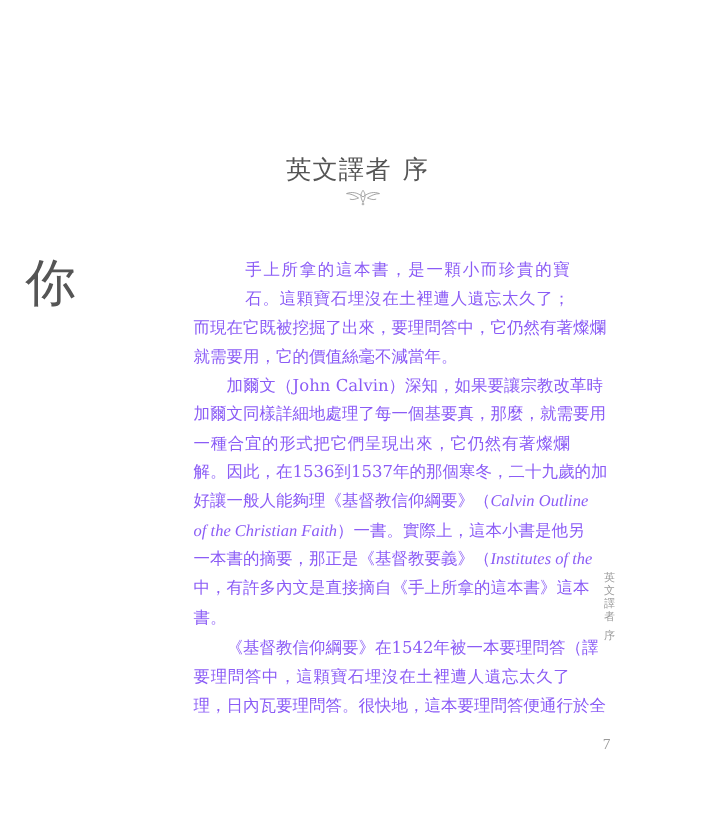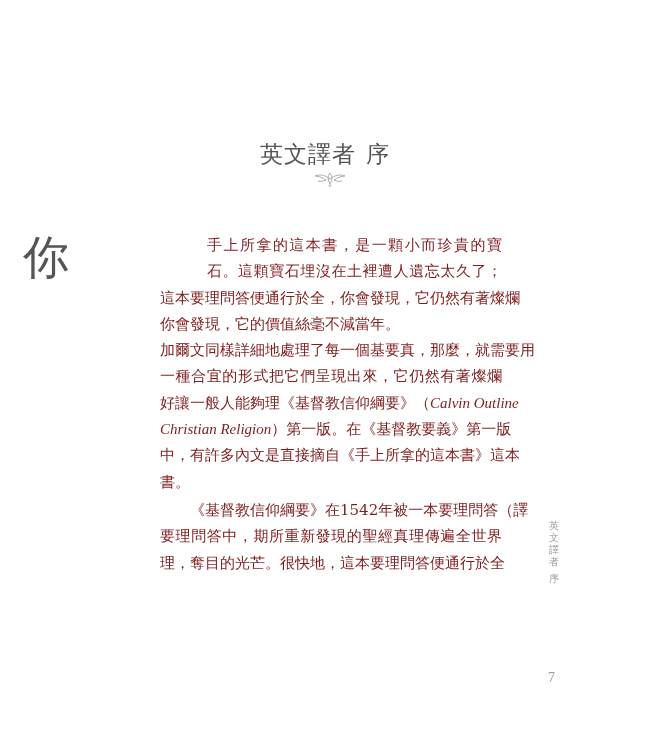--- a/index.html
+++ b/index.html
@@ -36,27 +36,27 @@
     .chapter-title .gap { display: inline-block; width: 10px; }
     .ornament {
       position: absolute;
       left: 313px;
       top: 171px;
       width: 34px;
       height: 16px;
     }
     .body-text {
       position: absolute;
-      left: 160px;
+      left: 176px;
       top: 232px;
       width: 342px;
       font-family: "DejaVu Serif", "Liberation Serif", serif;
       font-size: 15px;
       line-height: 26.3px;
-      color: #7f1d1d;
+      color: #8b5cf6;
     }
     .line {
       display: block;
       white-space: nowrap;
       height: 26.3px;
       text-align: justify;
       text-align-last: justify;
     }
     .line.last { text-align-last: left; }
     .line.indent { padding-left: 30px; }
@@ -114,35 +114,38 @@
       <circle cx="17" cy="14.5" r="0.8"></circle>
     </g>
   </svg>
 
   <div class="drop-cap">你</div>
 
   <div class="body-text">
 
     <span class="line drop-pad">手上所拿的這本書，是一顆小而珍貴的寶</span>
     <span class="line drop-pad">石。這顆寶石埋沒在土裡遭人遺忘太久了；</span>
-    <span class="line">這本要理問答便通行於全，你會發現，它仍然有著燦爛</span>
-    <span class="line last">你會發現，它的價值絲毫不減當年。</span>
+    <span class="line">而現在它既被挖掘了出來，要理問答中，它仍然有著燦爛</span>
+    <span class="line last">就需要用，它的價值絲毫不減當年。</span>
 
+    <span class="line indent">加爾文（John Calvin）深知，如果要讓宗教改革時</span>
     <span class="line">加爾文同樣詳細地處理了每一個基要真，那麼，就需要用</span>
     <span class="line">一種合宜的形式把它們呈現出來，它仍然有著燦爛</span>
+    <span class="line">解。因此，在1536到1537年的那個寒冬，二十九歲的加</span>
     <span class="line"><span>好讓一般人能夠理《基督教信仰綱要》（</span><em>Calvin Outline</em></span>
-    <span class="line"><em>Christian Religion</em><span>）第一版。在《基督教要義》第一版</span></span>
+    <span class="line"><em>of the Christian Faith</em><span>）一書。實際上，這本小書是他另</span></span>
+    <span class="line"><span>一本書的摘要，那正是《基督教要義》（</span><em>Institutes of the</em></span>
     <span class="line">中，有許多內文是直接摘自《手上所拿的這本書》這本</span>
     <span class="line last">書。</span>
 
     <div class="blank"></div>
 
     <span class="line indent">《基督教信仰綱要》在1542年被一本要理問答（譯</span>
-    <span class="line">要理問答中，期所重新發現的聖經真理傳遍全世界</span>
-    <span class="line">理，奪目的光芒。很快地，這本要理問答便通行於全</span>
+    <span class="line">要理問答中，這顆寶石埋沒在土裡遭人遺忘太久了</span>
+    <span class="line">理，日內瓦要理問答。很快地，這本要理問答便通行於全</span>
   </div>
 
   <div class="running-head">
     <span>英</span>
     <span>文</span>
     <span>譯</span>
     <span>者</span>
     <span class="sep"></span>
     <span>序</span>
   </div>

